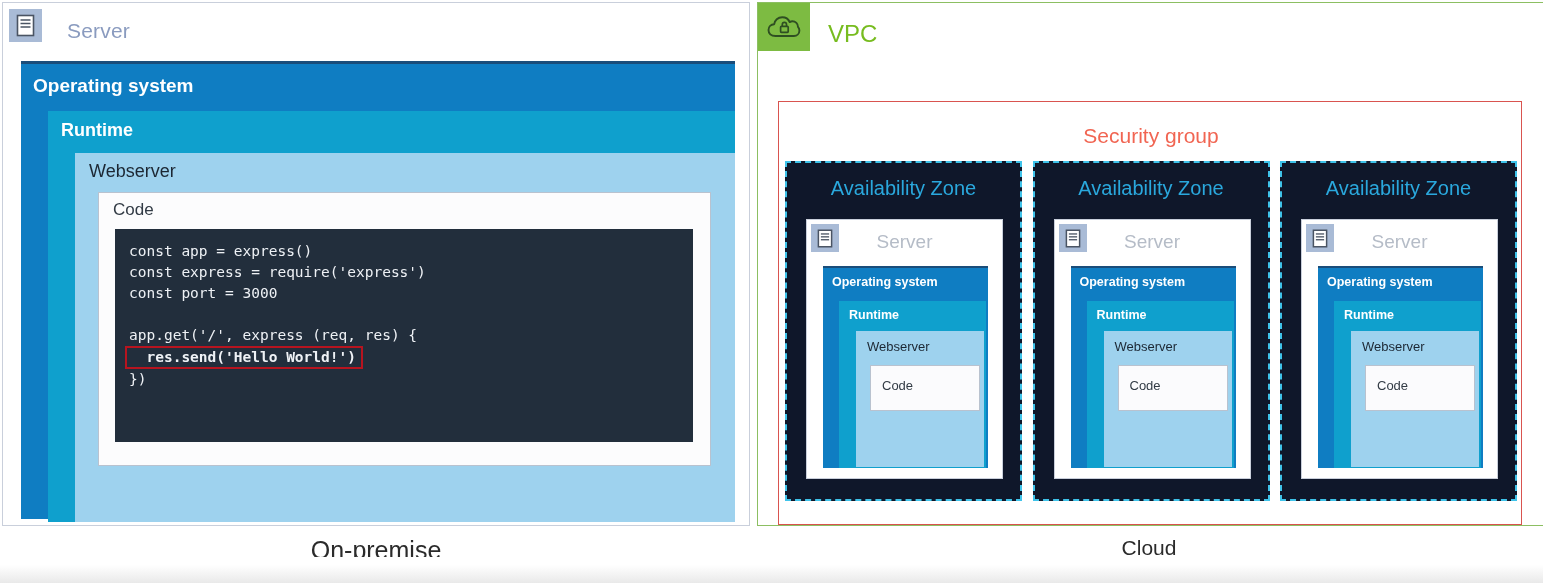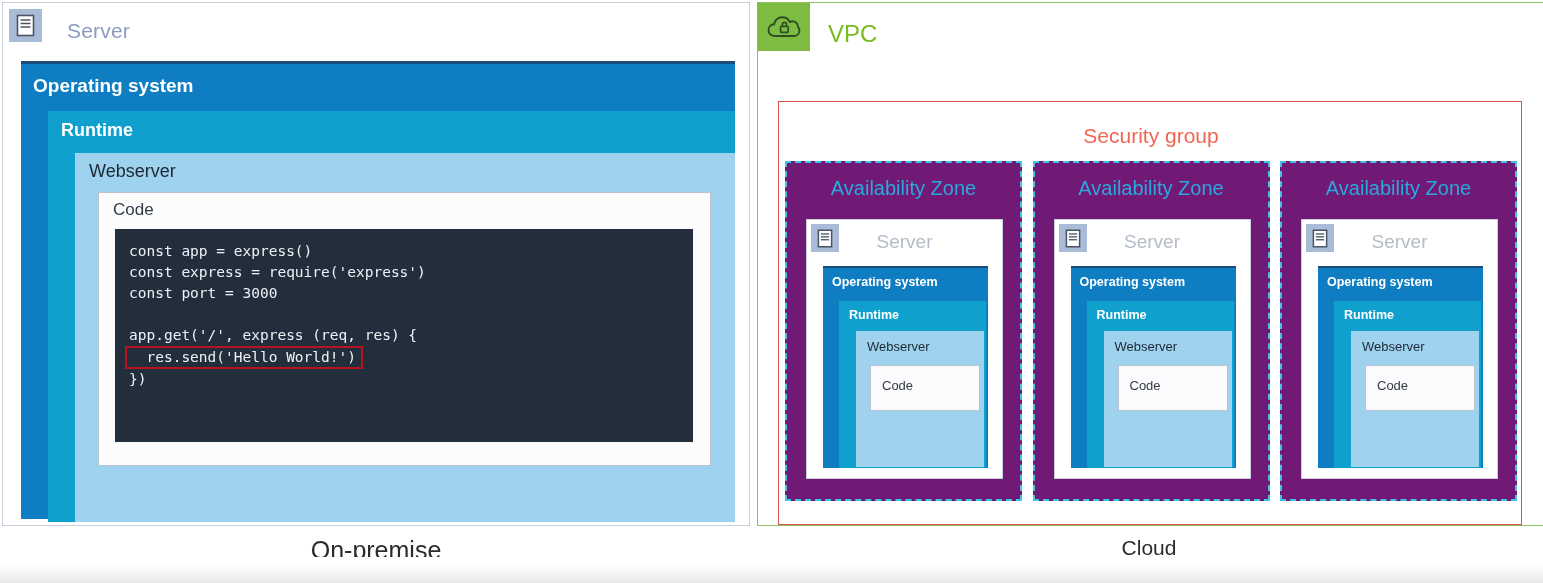--- a/index.html
+++ b/index.html
@@ -240,21 +240,21 @@
     height: 340px;
     display: flex;
     justify-content: space-between;
   }
   .az-box {
     width: 237px;
     height: 340px;
     border: 2px dashed #3fc3ea;
     box-sizing: border-box;
     position: relative;
-    background: #701a75;
+    background: #0f172a;
   }
   .az-label {
     position: absolute;
     left: 0;
     top: 14px;
     width: 100%;
     text-align: center;
     font-size: 20px;
     color: #2aa8dd;
   }
@@ -398,21 +398,21 @@
 
           <div class="code-box">
             <div class="code-label">Code</div>
 
             <div class="code-pre" id="code-pre">
                 <span class="code-line">const app = express()</span>
                 <span class="code-line">const express = require('express')</span>
                 <span class="code-line">const port = 3000</span>
                 <div class="code-line blank"></div>
                 <span class="code-line">app.get('/', express (req, res) {</span>
-                <div><span class="code-line highlighted" style="border-color: rgb(183, 20, 31);">  res.send('Hello World!')</span></div>
+                <div><span class="code-line highlighted" style="border-color: rgb(183, 20, 31); font-weight: bold;">  res.send('Hello World!')</span></div>
                 <span class="code-line">})</span>
               </div>
           </div>
         </div>
       </div>
     </div>
   </div>
 
   <div class="onprem-caption">On-premise</div>
 

